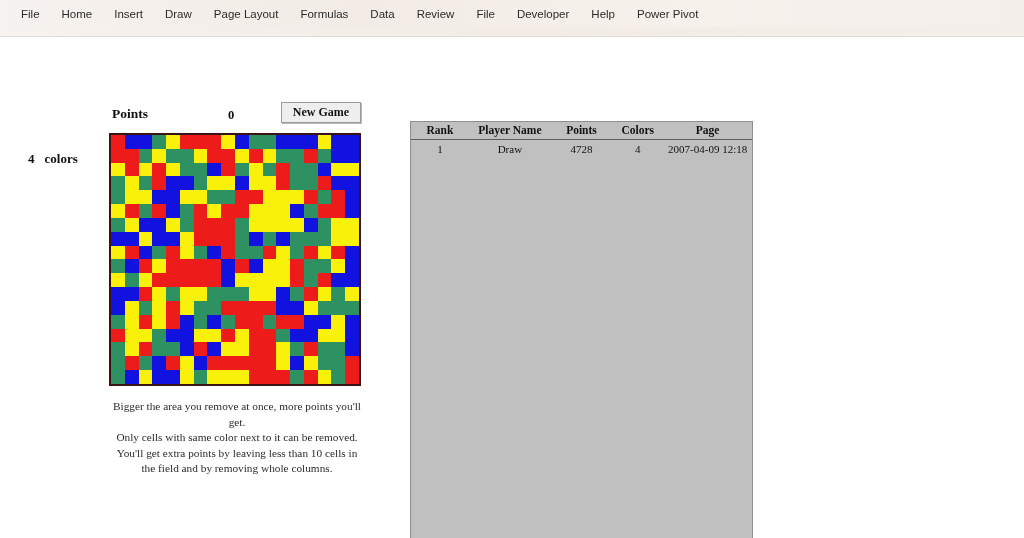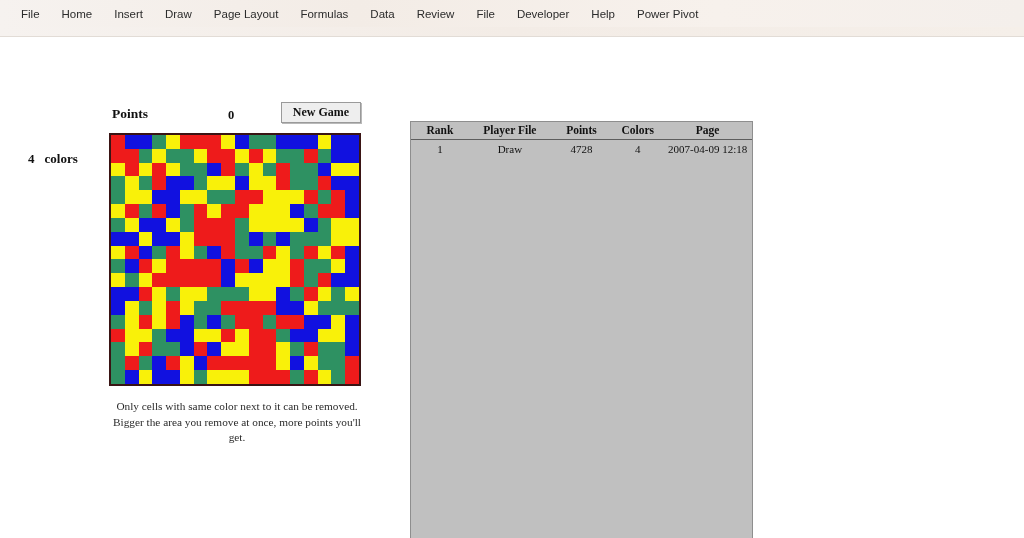--- a/index.html
+++ b/index.html
@@ -556,30 +556,31 @@
       <div class="cell" style="background: rgb(238, 27, 27);"></div>
       <div class="cell" style="background: rgb(238, 27, 27);"></div>
       <div class="cell" style="background: rgb(46, 145, 98);"></div>
       <div class="cell" style="background: rgb(238, 27, 27);"></div>
       <div class="cell" style="background: rgb(249, 241, 9);"></div>
       <div class="cell" style="background: rgb(46, 145, 98);"></div>
       <div class="cell" style="background: rgb(238, 27, 27);"></div>
     </div>
 
   <div id="instructions">
+      <div>Bigger the area you remove at once, more points you'll get.</div>
       <div>Only cells with same color next to it can be removed.</div>
-      <div>Bigger the area you remove at once, more points you'll get.</div>
+      <div>You'll get extra points by leaving less than 10 cells in the field and by removing whole columns.</div>
     </div>
 
   <div id="score-panel">
     <table id="score-table">
       <thead>
         <tr>
           <th class="col-rank">Rank</th>
-          <th class="col-player">Player File</th>
+          <th class="col-player">Player Name</th>
           <th class="col-points">Points</th>
           <th class="col-colors">Colors</th>
           <th class="col-date">Page</th>
         </tr>
       </thead>
       <tbody id="score-body">
           <tr>
             <td>1</td>
             <td>Draw</td>
             <td>4728</td>

